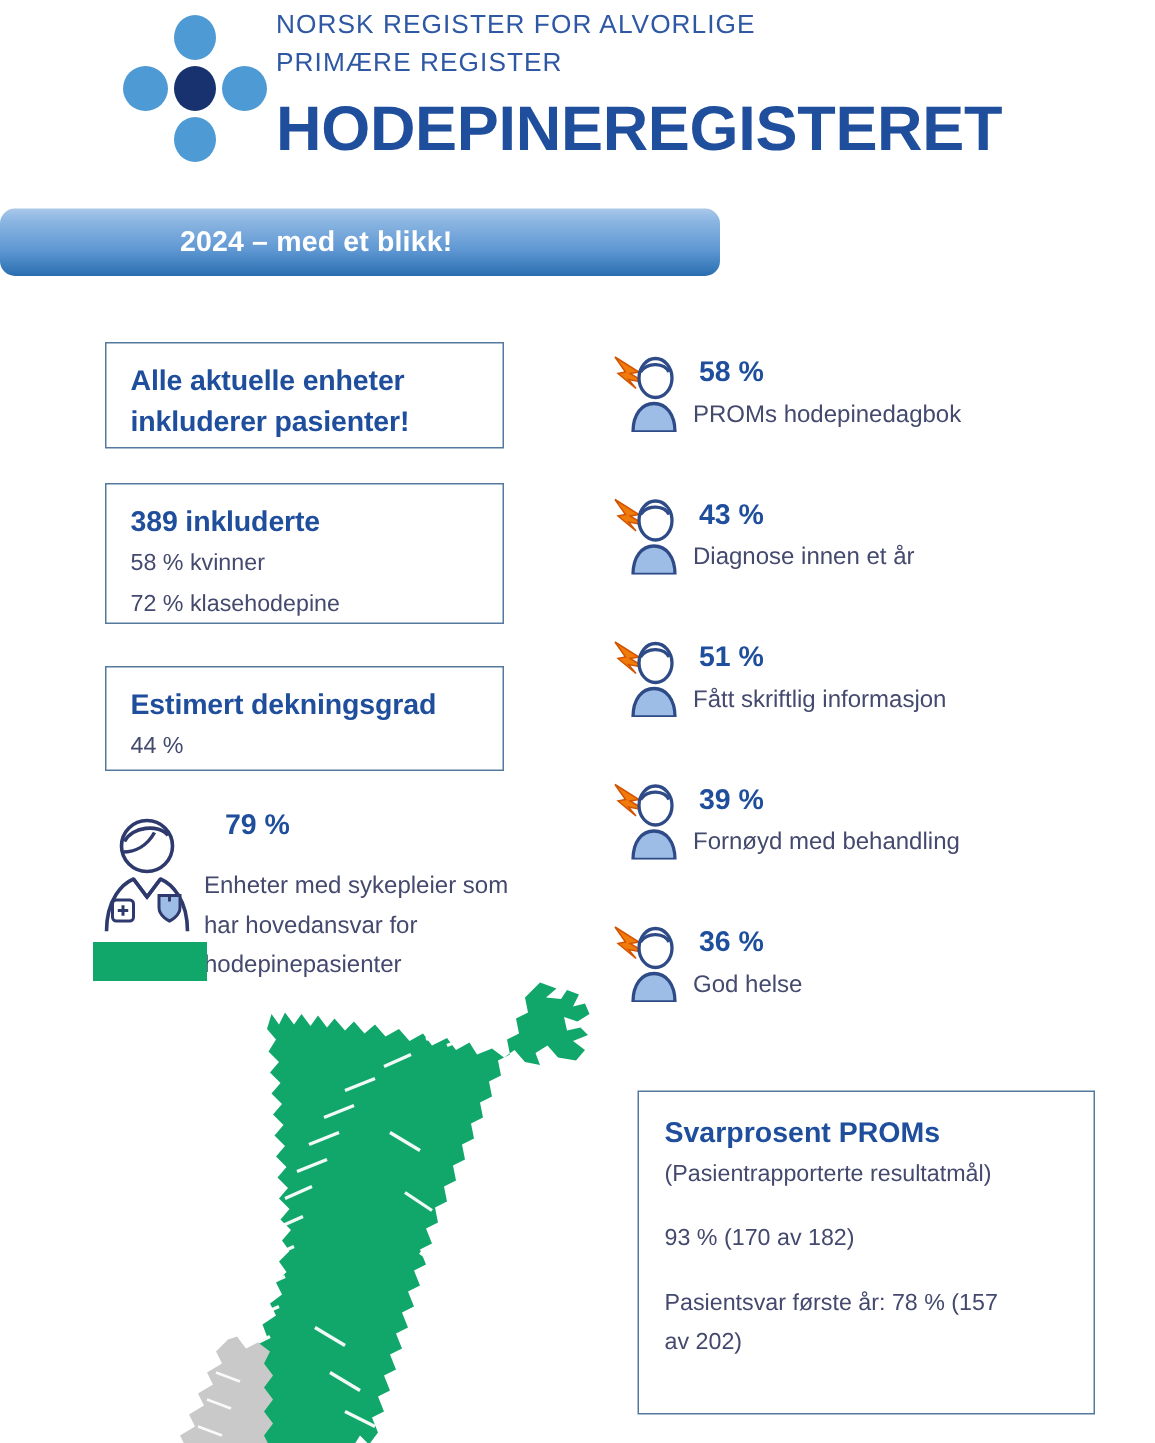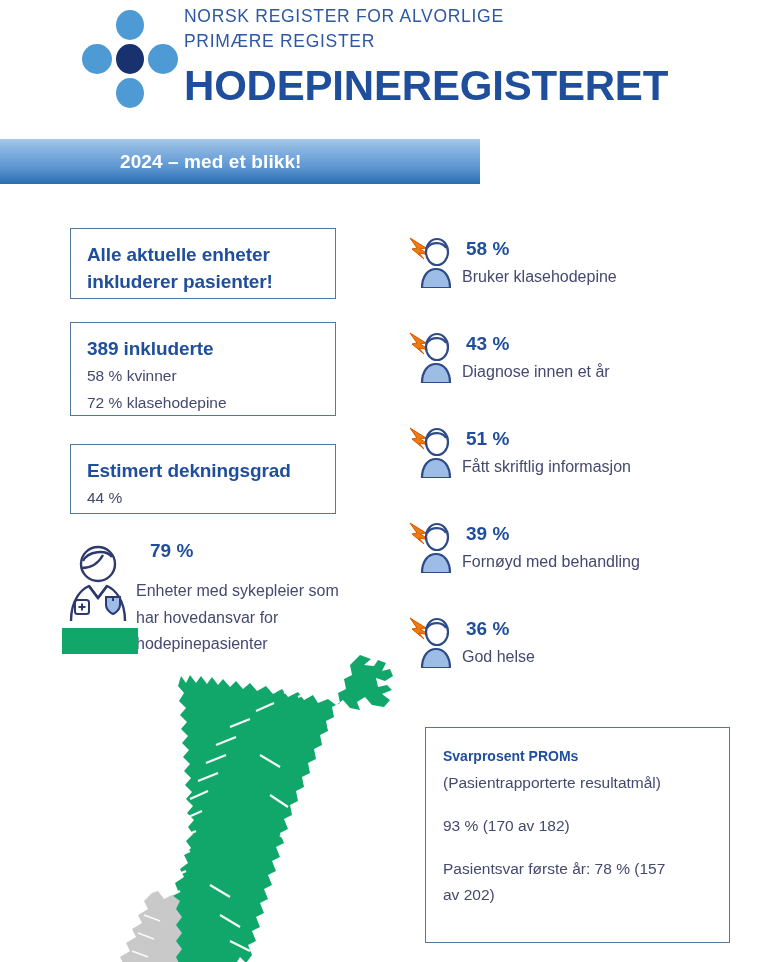--- a/index.html
+++ b/index.html
@@ -65,20 +65,21 @@
   }
 
   
   #year-banner {
     position: absolute;
     left: 0; top: 139px;
     width: 480px; height: 45px;
     background: linear-gradient(to bottom, #A9C9E9 0%, #8CB6E2 18%, #5E97D2 62%, #2F72B3 96%, #2A6BAC 100%);
     display: flex;
     align-items: center;
+    border-radius: 10px;
   }
   #year-banner-label {
     color: #ffffff;
     font-weight: bold;
     font-size: 19px;
     margin-left: 120px;
     letter-spacing: 0.1px;
   }
 
   
@@ -182,21 +183,21 @@
     position: absolute;
     left: 425px; top: 727px;
     width: 305px; height: 216px;
     border: 1px solid #54789E;
     background: #ffffff;
     padding: 14px 14px 10px 17px;
   }
   #proms-title {
     color: #1F4E9C;
     font-weight: bold;
-    font-size: 14px;
+    font-size: 19px;
     line-height: 28px;
   }
   .proms-line {
     color: #44496E;
     font-size: 15.5px;
     line-height: 26px;
   }
   .proms-gap { height: 17px; }
 </style>
 </head>
@@ -333,21 +334,21 @@
   <div id="stats-col">
 
     <div class="stat-row">
       <svg class="stat-icon" viewBox="0 0 56 56">
         <path d="M2 6 L18 16 L12 17 L22 23 L11 21 L16 27 L4 17 L9 16 Z" fill="#F07B0A" stroke="#D35400" stroke-width="1"></path>
         <ellipse cx="29" cy="20" rx="11" ry="13" fill="#ffffff" stroke="#2E4B88" stroke-width="2.2"></ellipse>
         <path d="M19 16 C24 9, 35 10, 38 16" fill="none" stroke="#2E4B88" stroke-width="2.2"></path>
         <path d="M14 56 C14 44, 20 37, 28 37 C36 37, 42 44, 42 56 Z" fill="#9DBCE6" stroke="#2E4B88" stroke-width="2.2" stroke-linejoin="round"></path>
       </svg>
       <div class="stat-pct">58 %</div>
-      <div class="stat-label">Bruker klasehodepine</div>
+      <div class="stat-label">PROMs hodepinedagbok</div>
     </div>
 
     <div class="stat-row">
       <svg class="stat-icon" viewBox="0 0 56 56">
         <path d="M2 6 L18 16 L12 17 L22 23 L11 21 L16 27 L4 17 L9 16 Z" fill="#F07B0A" stroke="#D35400" stroke-width="1"></path>
         <ellipse cx="29" cy="20" rx="11" ry="13" fill="#ffffff" stroke="#2E4B88" stroke-width="2.2"></ellipse>
         <path d="M19 16 C24 9, 35 10, 38 16" fill="none" stroke="#2E4B88" stroke-width="2.2"></path>
         <path d="M14 56 C14 44, 20 37, 28 37 C36 37, 42 44, 42 56 Z" fill="#9DBCE6" stroke="#2E4B88" stroke-width="2.2" stroke-linejoin="round"></path>
       </svg>
       <div class="stat-pct">43 %</div>

